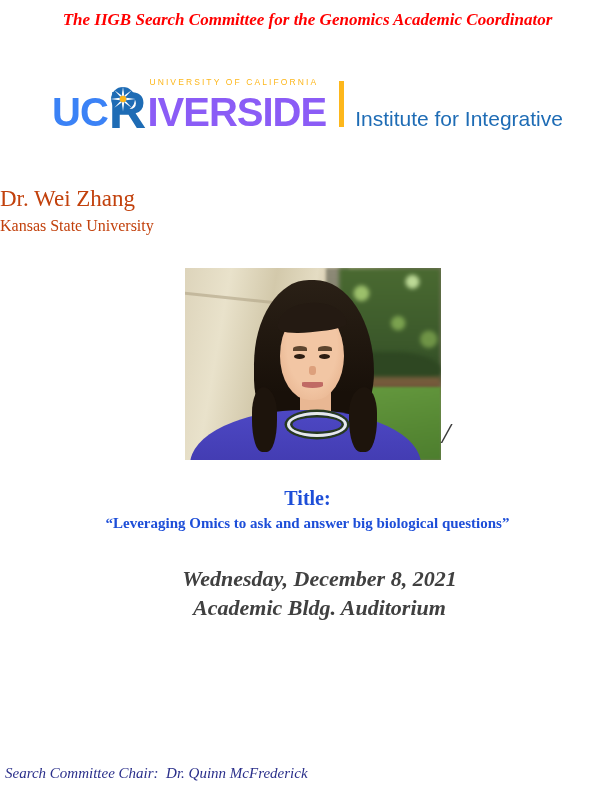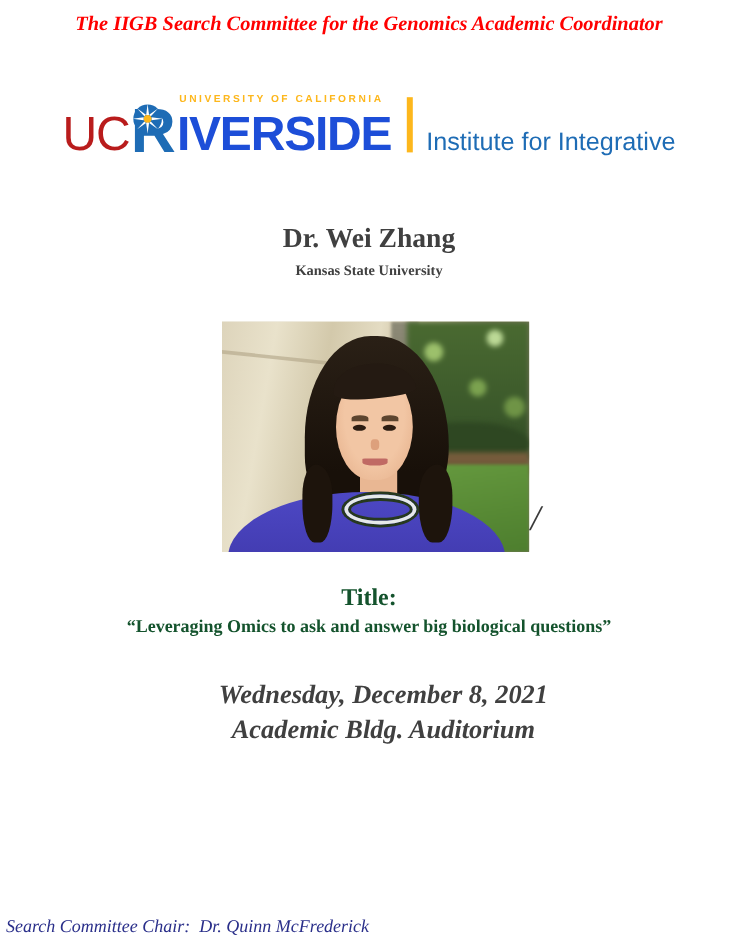--- a/index.html
+++ b/index.html
@@ -13,35 +13,35 @@
     color:#ff0000;font-weight:bold;font-style:italic;
     font-size:17px;line-height:19px;
   }
   
   .logo-row{
     position:absolute;top:78px;left:0;width:100%;
     display:flex;justify-content:center;align-items:flex-end;
     font-family:"Liberation Sans","DejaVu Sans",sans-serif;
   }
   .logo-wordmark{display:flex;align-items:flex-end;}
-  .logo-uc{font-size:40px;font-weight:normal;color:#b91c1c;line-height:0.78;letter-spacing:-1px;}
+  .logo-uc{font-size:40px;font-weight:bold;color:#3b82f6;line-height:0.78;letter-spacing:-1px;}
   .logo-r-wrap{position:relative;margin-left:1px;margin-bottom:-2.5px;}
   .logo-r{font-size:52px;font-weight:bold;color:#1E6CB5;line-height:0.78;display:block;}
   .logo-star{position:absolute;left:1px;top:-4px;}
   .logo-col{display:flex;flex-direction:column;align-items:flex-start;margin-left:1px;}
-  .logo-univ{font-size:8.5px;font-weight:bold;color:#FDB71C;letter-spacing:2.1px;line-height:1;margin-bottom:10px;margin-left:2px;}
-  .logo-iverside{font-size:40px;font-weight:bold;color:#1d4ed8;line-height:0.78;letter-spacing:-1px;}
+  .logo-univ{font-size:8.5px;font-weight:normal;color:#FDB71C;letter-spacing:2.1px;line-height:1;margin-bottom:10px;margin-left:2px;}
+  .logo-iverside{font-size:40px;font-weight:bold;color:#8b5cf6;line-height:0.78;letter-spacing:-1px;}
   .logo-bar{width:5px;height:46px;background:#FDB71C;margin:0 11px 1px 13px;align-self:flex-end;}
   .logo-institute{
     color:#1E6CB5;font-size:21px;line-height:1.2;align-self:flex-end;margin-bottom:-3px;
   }
   
-  .speaker{position:absolute;top:185px;left:0;width:100%;text-align:center;font-weight:bold;color:#404040;}
+  .speaker{position:absolute;top:185px;left:0;width:100%;text-align:left;font-weight:normal;color:#c2410c;}
   .speaker-name{font-size:23px;line-height:28px;}
-  .speaker-affiliation{font-size:12px;line-height:25px;}
+  .speaker-affiliation{font-size:16px;line-height:25px;}
   
   .photo-wrap{position:absolute;top:268px;left:185px;width:256px;height:192px;}
   .photo{position:relative;width:256px;height:192px;overflow:hidden;background:#ddd4bb;}
   .photo div{position:absolute;}
   .p-wall{inset:0;background:linear-gradient(100deg,#ddd4bb 0%,#e9e2cb 16%,#d3c9ab 32%,#e4dcc3 46%,#cabe9e 56%,#b0a588 64%,#8e8670 72%,#7d7662 78%);}
   .p-mortar{left:-4%;top:16%;width:62%;height:3px;background:#b3a88a;transform:rotate(6deg);opacity:.65;}
   .p-foliage{left:60%;top:0;right:0;height:60%;
     background:
       radial-gradient(circle at 22% 22%,#9cc06b 0 6%,transparent 7%),
       radial-gradient(circle at 72% 12%,#bcd996 0 5%,transparent 6%),
@@ -62,21 +62,21 @@
   .p-bangs{left:36%;top:18%;width:27%;height:15%;background:#241a12;border-radius:50% 60% 45% 55%/90% 100% 20% 30%;transform:rotate(-6deg);}
   .p-brow-l{left:42%;top:40.5%;width:5.5%;height:2.5%;background:#5d452f;border-radius:50% 50% 0 0;}
   .p-brow-r{left:52%;top:40.5%;width:5.5%;height:2.5%;background:#5d452f;border-radius:50% 50% 0 0;}
   .p-eye-l{left:42.7%;top:45%;width:4.3%;height:2.6%;background:#2d1d12;border-radius:50%;}
   .p-eye-r{left:52.4%;top:45%;width:4.3%;height:2.6%;background:#2d1d12;border-radius:50%;}
   .p-nose{left:48.4%;top:51%;width:2.6%;height:4.5%;background:#dda07c;border-radius:40%;}
   .p-mouth{left:45.6%;top:59.5%;width:8.5%;height:2.8%;background:#c06a64;border-radius:20% 20% 100% 100%/20% 20% 100% 100%;}
   .p-collar{left:40%;top:75%;width:21%;height:10%;border-radius:50%;border:3px solid #e6eae9;box-shadow:0 0 0 2.5px #27391f,inset 0 0 0 2.5px #27391f;background:transparent;}
   .stray-slash{position:absolute;left:257px;top:150px;font-style:italic;font-size:30px;color:#3a3a3a;line-height:1;}
   
-  .talk{position:absolute;top:486px;left:0;width:100%;text-align:center;color:#14532d;font-weight:bold;}
+  .talk{position:absolute;top:486px;left:0;width:100%;text-align:center;color:#1d4ed8;font-weight:bold;}
   .talk-label{font-size:20px;line-height:25px;}
   .talk-title{font-size:15px;line-height:24px;}
   
   .event{position:absolute;top:564px;left:0;width:100%;text-align:center;color:#404040;
     font-weight:bold;font-style:italic;font-size:22px;line-height:29px;padding-left:12px;}
   
   .footer{position:absolute;top:721px;left:5px;right:5px;color:#2A2F8A;
     font-style:italic;font-size:15px;line-height:21px;white-space:pre-wrap;}
 </style>
 </head>

